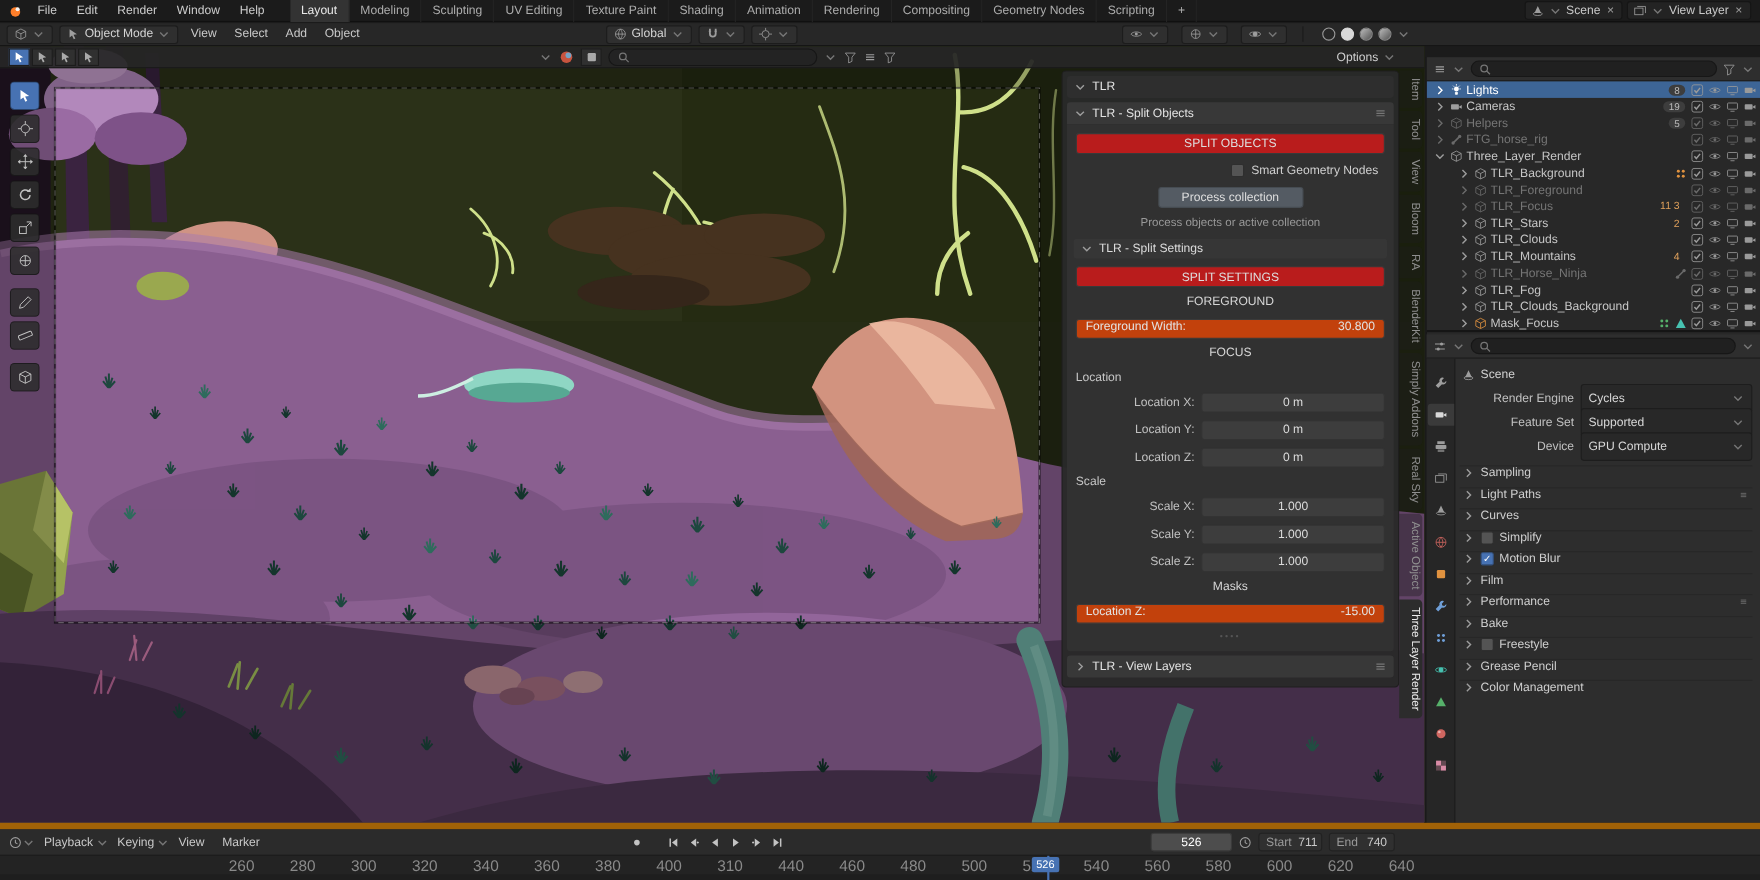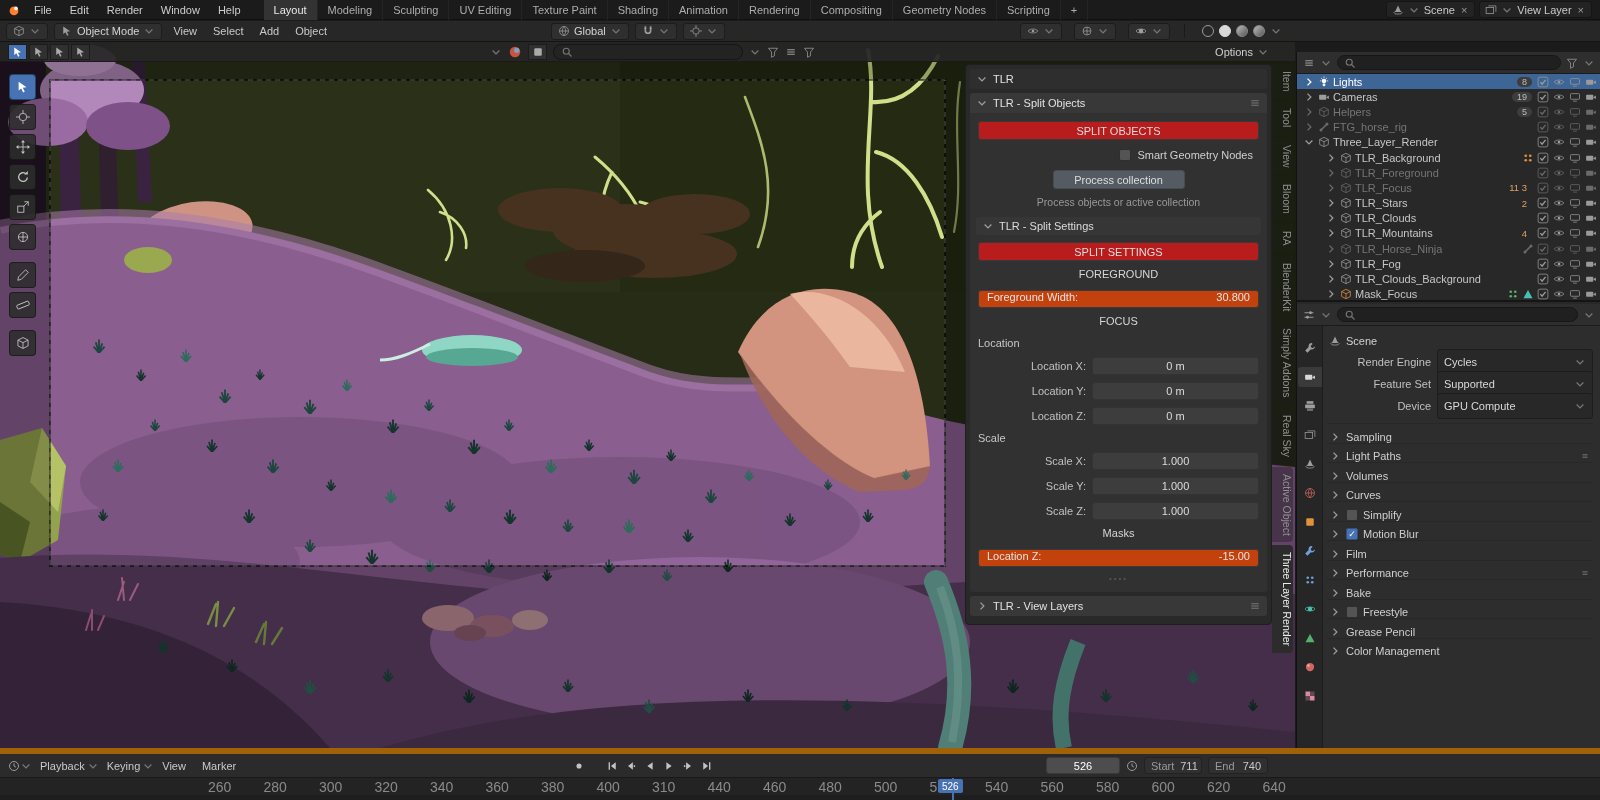--- a/index.html
+++ b/index.html
@@ -85,21 +85,21 @@
 .pbody{position:relative;flex:1;display:flex}
 .ptabs{width:26px;background:#262626;display:flex;flex-direction:column;align-items:center;padding-top:12px;gap:9px;border-right:1px solid #1d1d1d}
 .ptab{width:24px;height:20px;display:flex;align-items:center;justify-content:center;border-radius:3px 0 0 3px}
 .ptab.active{background:#3a3a3a}
 .pcontent{flex:1;padding:5px 8px 0 4px}
 .pcrumb{display:flex;align-items:center;gap:5px;height:20px;color:#d2d2d2;padding-left:2px}
 .prow{display:flex;align-items:center;height:22px;gap:6px}
 .plab{width:104px;text-align:right;color:#c0c0c0}
 .pfield{flex:1;height:17px;background:#282828;border:1px solid #1d1d1d;border-radius:3px;display:flex;align-items:center;padding:12px 6px;color:#d8d8d8;gap:4px}
 .pfield span{flex:1}
-.psec{display:flex;align-items:flex-end;gap:5px;height:19.5px;border-top:1px solid #272727;color:#cfcfcf;padding-left:2px}
+.psec{display:flex;align-items:flex-start;gap:5px;height:19.5px;border-top:1px solid #272727;color:#cfcfcf;padding-left:2px}
 .psec .right{margin-left:auto;padding-right:4px}
 
 .timeline{position:absolute;left:0;top:748px;width:1600px;height:52px;background:#1d1d1d;border-top:6px solid #a16207}
 .thead{position:relative;height:24px;background:#2b2b2b;border-bottom:1px solid #191919;display:flex;align-items:center}
 .transport{position:absolute;left:570px;display:flex;align-items:center;gap:2px}
 .tbtn{width:17px;height:16px;display:flex;align-items:center;justify-content:center;color:#c3c3c3}
 .tb-fields{position:absolute;left:1046px;display:flex;align-items:center;gap:6px}
 .framefield{width:74px;height:17px;background:#4d4d4d;border:1px solid #3a3a3a;border-radius:3px;color:#fff;display:flex;align-items:center;justify-content:center}
 .rangefield{height:17px;background:#303030;border:1px solid #222;border-radius:3px;display:flex;align-items:center;justify-content:space-between;padding:0 6px;gap:6px}
 .rangefield .rl{color:#9a9a9a}
@@ -1259,26 +1259,20 @@
               </svg>
               <span>Light Paths</span>
               <svg class="ic c7 right">
                 <use href="#s-menu"></use>
               </svg>
             </div>
           <div class="psec">
               <svg class="ic c9">
                 <use href="#s-chevr"></use>
               </svg>
-              <span>Volumes</span>
-            </div>
-          <div class="psec">
-              <svg class="ic c9">
-                <use href="#s-chevr"></use>
-              </svg>
               <span>Curves</span>
             </div>
           <div class="psec">
               <svg class="ic c9">
                 <use href="#s-chevr"></use>
               </svg>
               <span class="chkbox"></span>
               <span>Simplify</span>
             </div>
           <div class="psec">

